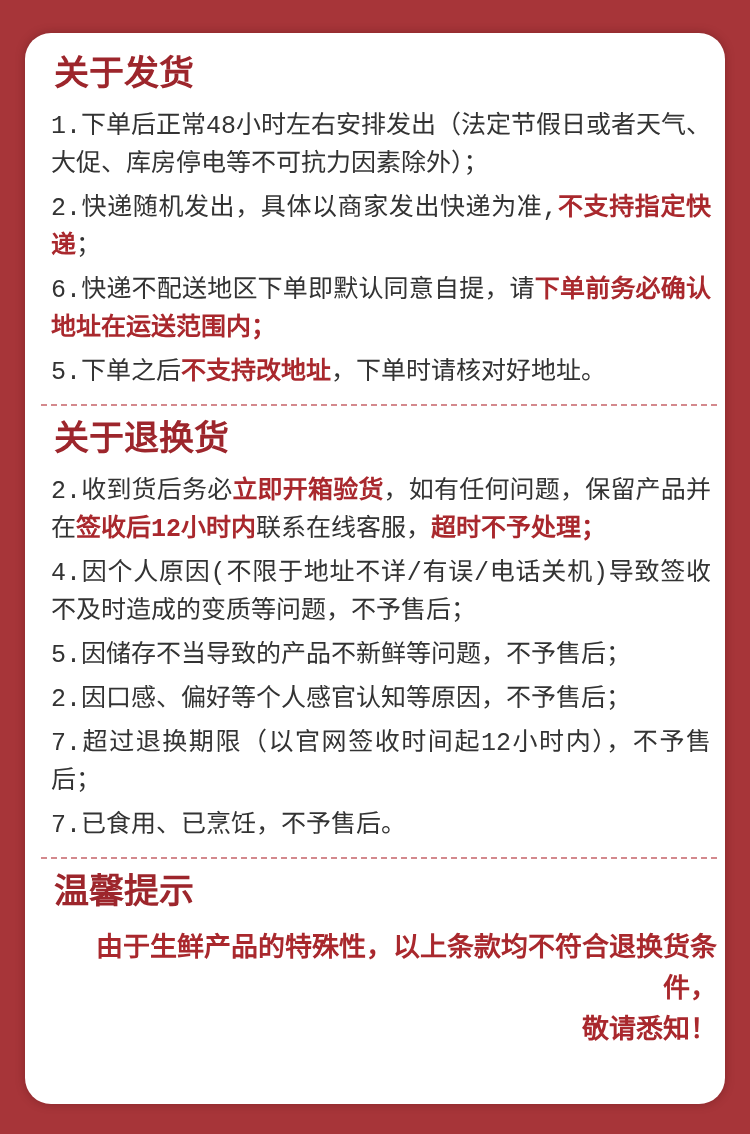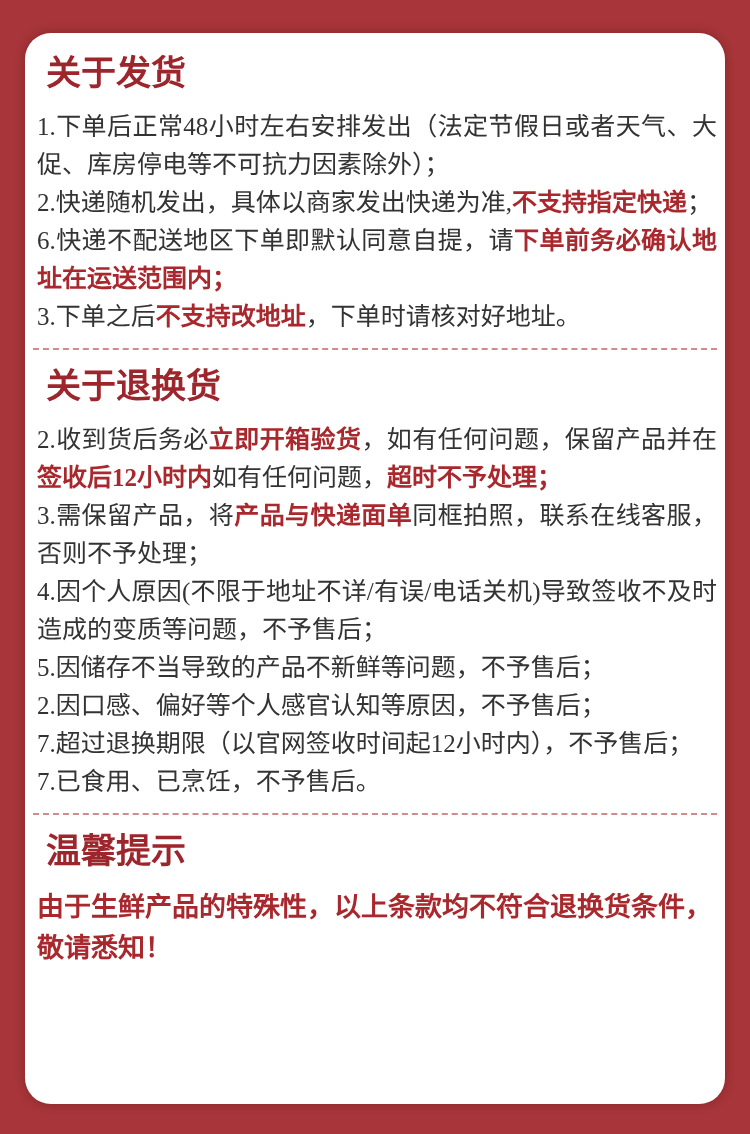--- a/index.html
+++ b/index.html
@@ -7,68 +7,68 @@
     width:750px;height:1134px;position:relative;overflow:hidden;
     background:var(--bg,#a73539);
     font-family:"Liberation Serif","DejaVu Serif",serif;
   }
   .card{
     position:absolute;left:25px;top:33px;width:700px;height:1071px;
     background:var(--card,#ffffff);
     border-radius:26px;
     box-shadow:0 0 10px rgba(70,15,18,.35);
     box-sizing:border-box;
-    padding:20px 8px 0 12px;
+    padding:20px 8px 0 20px;
   }
   .sec-title{
     margin:0 0 13px 9px;
     font-size:35px;line-height:1.2;font-weight:bold;
     color:var(--heading,#9d262c);
   }
-  .sec-later .sec-title{margin-top:16px;}
+  .sec-later .sec-title{margin-top:8px;}
   .items{margin:0;}
   .item{
-    margin:0;font-size:25px;line-height:38px;
+    margin:6px;font-size:25px;line-height:38px;
     color:var(--body,#333333);
     text-align:justify;
+    font-family:Liberation Mono, monospace;
   }
   .item .hl{color:var(--highlight,#a9282d);font-weight:bold;}
   .divider{
     border:none;margin:12px 0 12px -4px;
     border-top:2px dashed var(--divider,#d4898d);
   }
   .notice-text{
-    margin-top:14px;text-align:left;
+    margin-top:14px;text-align:right;
     font-size:27px;line-height:41px;font-weight:bold;
     color:var(--notice,#a9282d);
     font-family:Liberation Serif, serif;
   }
 </style>
 </head>
 <body>
 
 <div class="card">
 
   <section>
     <h2 class="sec-title">关于发货</h2>
     <div class="items">
         <p class="item"><span>1.下单后正常48小时左右安排发出（法定节假日或者天气、大促、库房停电等不可抗力因素除外）；</span></p>
         <p class="item"><span>2.快递随机发出，具体以商家发出快递为准,</span><span class="hl">不支持指定快递</span><span>；</span></p>
         <p class="item"><span>6.快递不配送地区下单即默认同意自提，请</span><span class="hl">下单前务必确认地址在运送范围内；</span></p>
-        <p class="item"><span>3.下单之后</span><span class="hl">不支持改地址</span><span>，下单时请核对好地址。</span></p>
+        <p class="item"><span>5.下单之后</span><span class="hl">不支持改地址</span><span>，下单时请核对好地址。</span></p>
       </div>
   </section>
 
   <hr class="divider">
 
   <section class="sec-later">
     <h2 class="sec-title">关于退换货</h2>
     <div class="items">
-        <p class="item"><span>2.收到货后务必</span><span class="hl">立即开箱验货</span><span>，如有任何问题，保留产品并在</span><span class="hl">签收后12小时内</span><span>如有任何问题，</span><span class="hl">超时不予处理；</span></p>
-        <p class="item"><span>3.需保留产品，将</span><span class="hl">产品与快递面单</span><span>同框拍照，联系在线客服，否则不予处理；</span></p>
+        <p class="item"><span>2.收到货后务必</span><span class="hl">立即开箱验货</span><span>，如有任何问题，保留产品并在</span><span class="hl">签收后12小时内</span><span>联系在线客服，</span><span class="hl">超时不予处理；</span></p>
         <p class="item"><span>4.因个人原因(不限于地址不详/有误/电话关机)导致签收不及时造成的变质等问题，不予售后；</span></p>
         <p class="item"><span>5.因储存不当导致的产品不新鲜等问题，不予售后；</span></p>
         <p class="item"><span>2.因口感、偏好等个人感官认知等原因，不予售后；</span></p>
         <p class="item"><span>7.超过退换期限（以官网签收时间起12小时内），不予售后；</span></p>
         <p class="item"><span>7.已食用、已烹饪，不予售后。</span></p>
       </div>
   </section>
 
   <hr class="divider">
 

